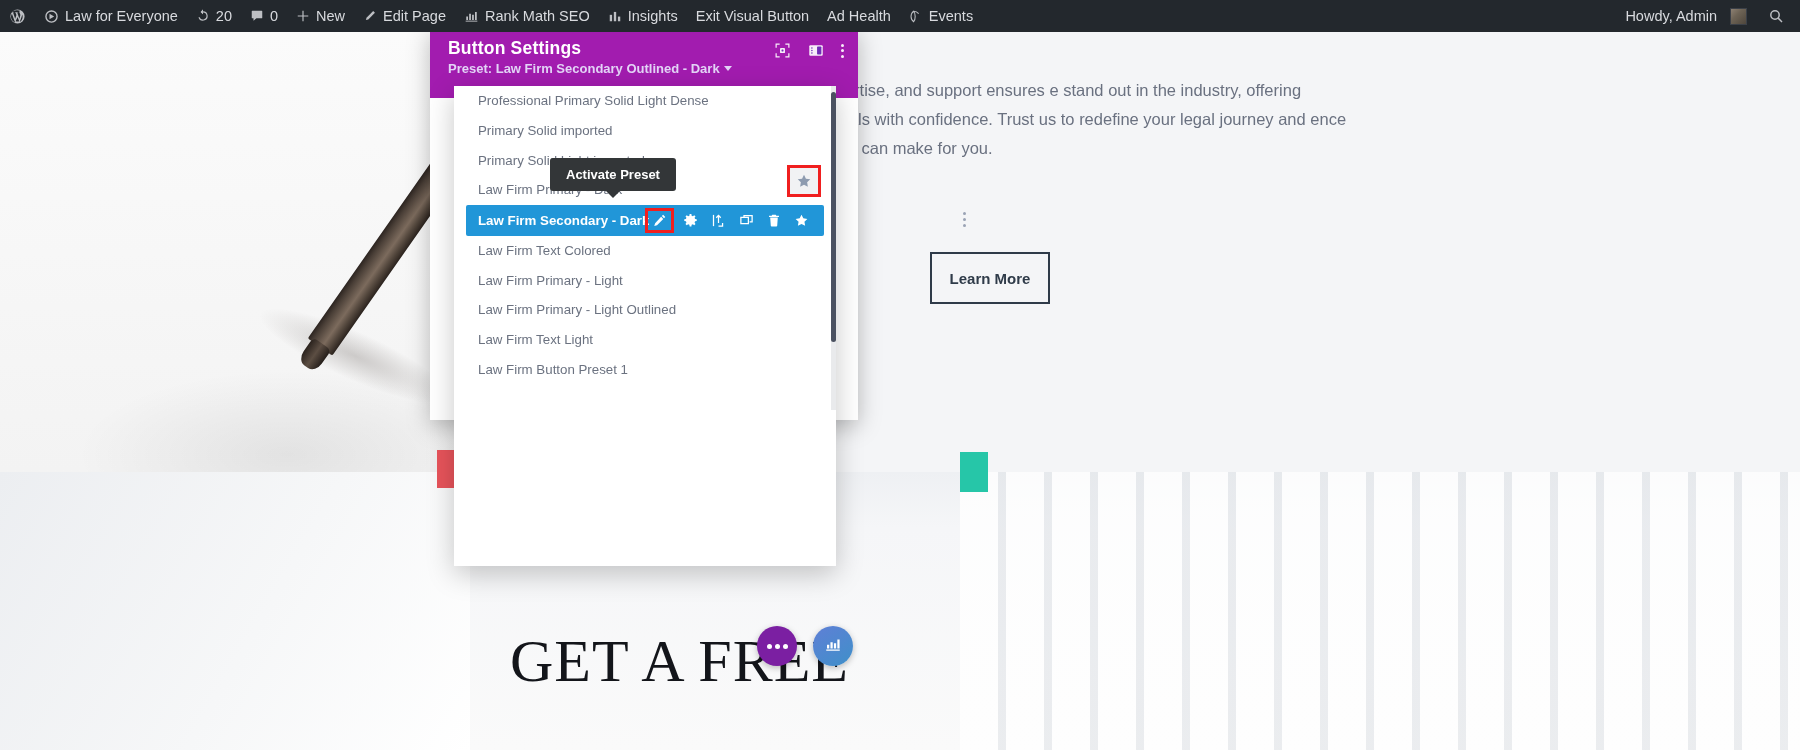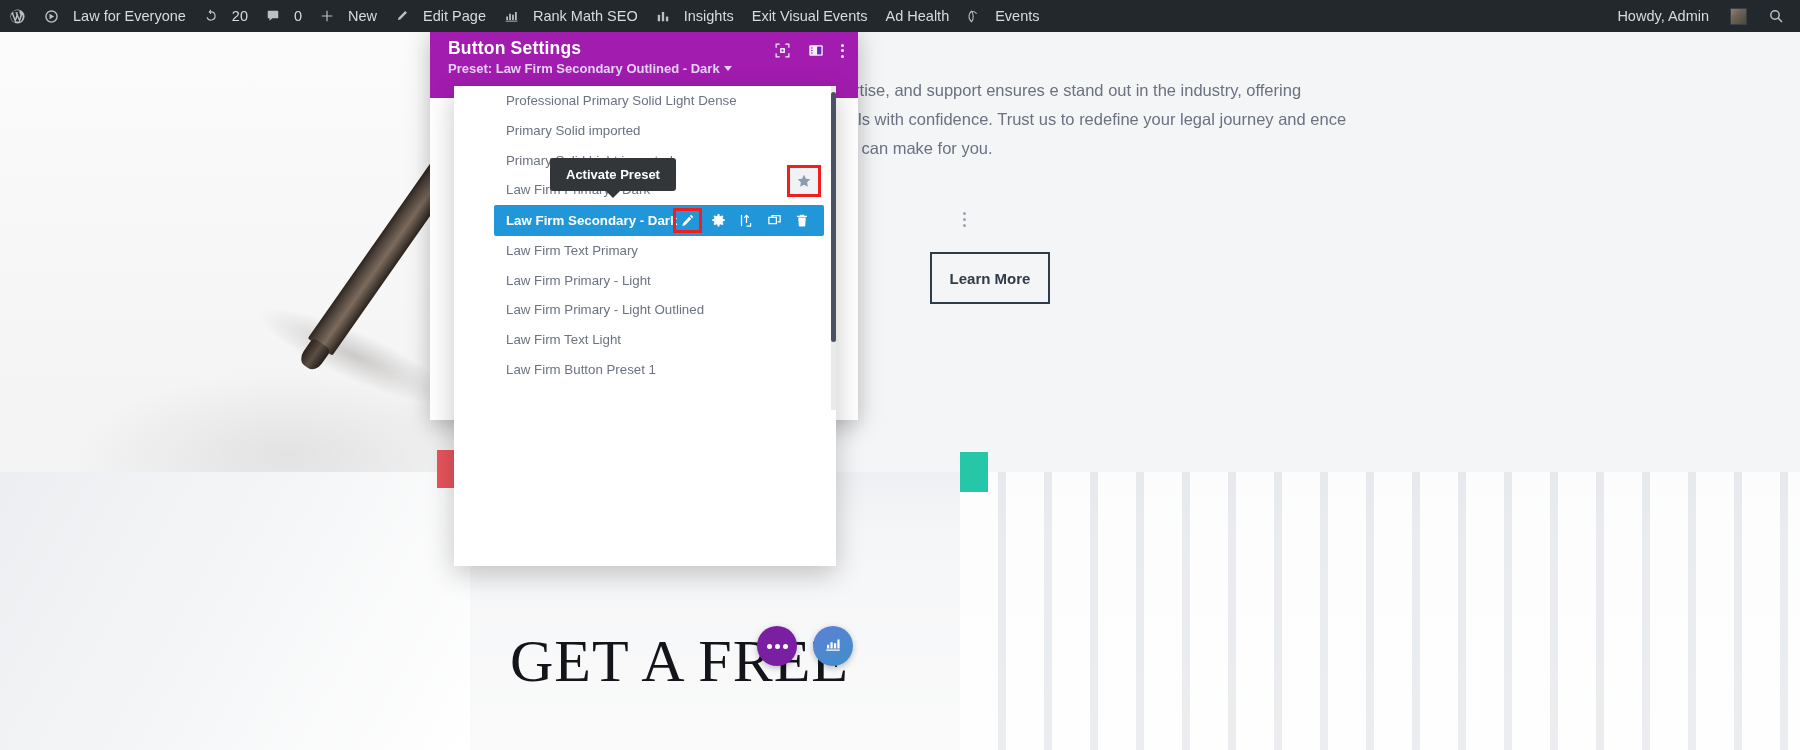--- a/index.html
+++ b/index.html
@@ -14,21 +14,21 @@
   #adminbar {
     position: absolute; top: 0; left: 0;
     width: 1800px; height: 32px;
     background: #23282d;
     display: flex; align-items: center;
     color: #d8dade;
     font-size: 14.5px;
     z-index: 60;
   }
   .ab-item {
-    display: flex; align-items: center; gap: 14px;
+    display: flex; align-items: center; gap: 6px;
     height: 32px; padding: 0 9px;
     color: #d8dade; white-space: nowrap;
     cursor: pointer;
   }
   .ab-icon { display:inline-flex; align-items:center; justify-content:center; opacity:.85; }
   .ab-spacer { flex: 1 1 auto; }
   .ab-right { display:flex; align-items:flex-end; }
   .ab-avatar {
     width:17px; height:17px; margin-left:7px;
     background:
@@ -195,21 +195,20 @@
     background:#fff;
     box-shadow: 0 8px 26px rgba(0,0,0,.22);
     z-index: 55;
     display:flex; flex-direction:column;
   }
   .preset-scroll {
     position:relative;
     height:324px;
     overflow:hidden;
     padding-top:0;
-    padding-left:28px;
   }
   .preset-list { position:relative; }
   .preset-row {
     position:relative;
     height:29.7px;
     display:flex; align-items:center;
     padding:0 14px 0 24px;
     font-size:13.3px; color:#6b7280;
     cursor:pointer;
   }
@@ -358,21 +357,21 @@
       <svg width="14" height="14" viewBox="0 0 24 24" fill="#d8dade">
           <rect x="3" y="10" width="4" height="11"></rect>
           <rect x="10" y="5" width="4" height="16"></rect>
           <rect x="17" y="13" width="4" height="8"></rect>
         </svg>
     </span>
     <span>Insights</span>
   </div>
 
   <div class="ab-item">
-    <span>Exit Visual Events</span>
+    <span>Exit Visual Button</span>
   </div>
 
   <div class="ab-item">
     <span>Ad Health</span>
   </div>
 
   <div class="ab-item">
     <span class="ab-icon">
       <svg width="14" height="15" viewBox="0 0 24 24" fill="none" stroke="#d8dade" stroke-width="1.8">
           <path d="M8 3c-3 2-4.5 5-4.5 9S5 19 8 21c2-2 2.6-5 2.6-9S10 5 8 3z"></path>
@@ -535,21 +534,21 @@
           <span class="ri">
             <svg width="15" height="15" viewBox="0 0 24 24" fill="#ffffff">
                 <path d="M12 2.6l2.9 5.9 6.5.95-4.7 4.6 1.1 6.5L12 17.5l-5.8 3.05 1.1-6.5-4.7-4.6 6.5-.95L12 2.6z"></path>
               </svg>
           </span>
         </span>
       </div>
 
 
       <div class="preset-row">
-        <span class="pname">Law Firm Text Primary</span>
+        <span class="pname">Law Firm Text Colored</span>
       </div>
 
       <div class="preset-row">
         <span class="pname">Law Firm Primary - Light</span>
       </div>
 
       <div class="preset-row">
         <span class="pname">Law Firm Primary - Light Outlined</span>
       </div>
 

